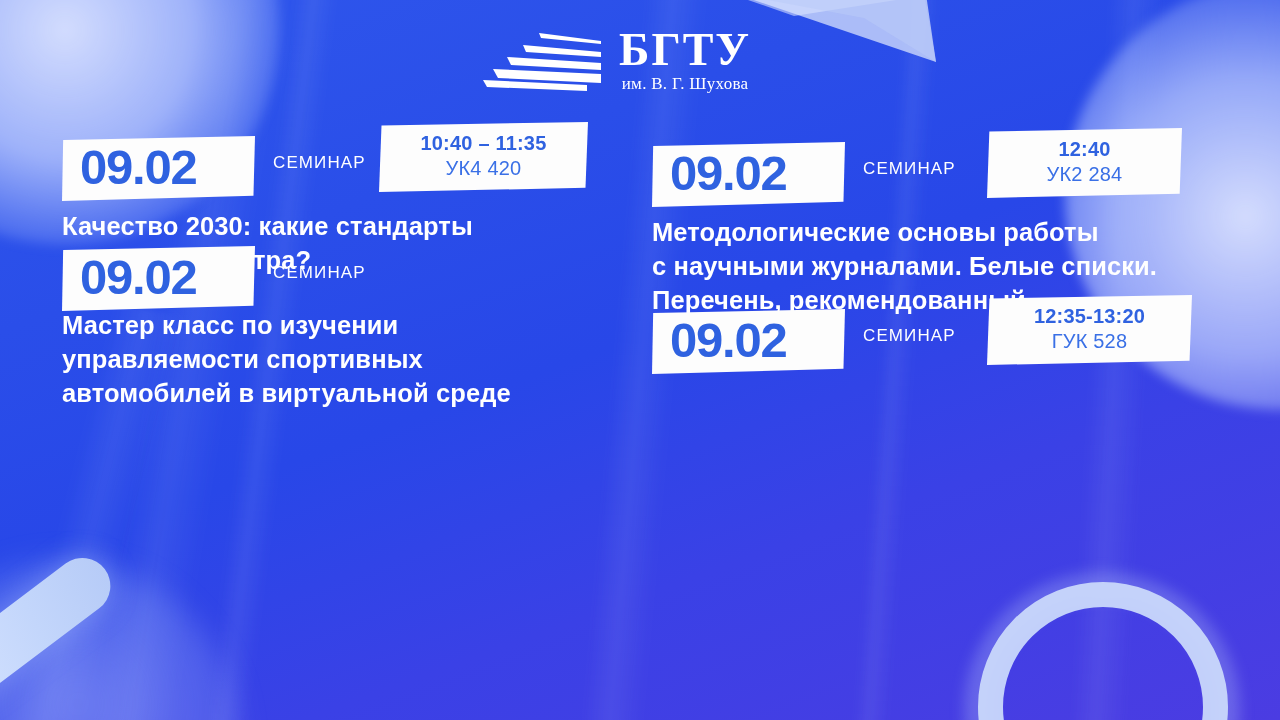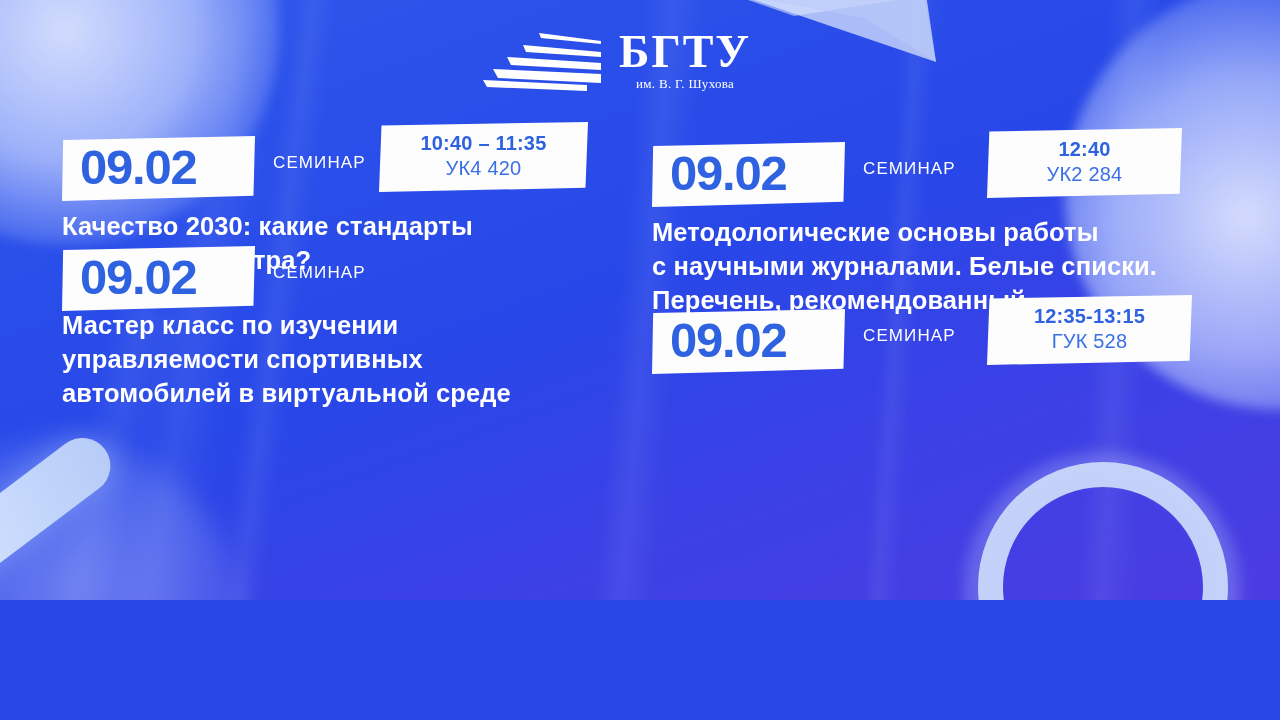--- a/index.html
+++ b/index.html
@@ -7,21 +7,21 @@
 
   html, body {
     width:1280px; height:720px;
     overflow:hidden;
     background:#2a46e6;
     font-family:"Liberation Sans", sans-serif;
   }
 
   #slide {
     position:relative;
-    width:1280px; height:600px;
+    width:1280px; height:720px;
     overflow:hidden;
     background:
       linear-gradient(160deg, #2f57ec 0%, #2a4ee9 28%, #2847e8 48%, #3a41e6 70%, #4b3ce2 100%);
   }
 
   
   .bg-layer { position:absolute; inset:0; pointer-events:none; }
 
   .glow-tl {
     position:absolute;
@@ -109,21 +109,21 @@
   #emblem { width:122px; height:62px; flex:0 0 auto; }
   #emblem svg { width:100%; height:100%; display:block; }
   .logo-text { display:flex; flex-direction:column; align-items:center; }
   .logo-main {
     font-family:"Liberation Serif", "DejaVu Serif", serif;
     font-size:46px; font-weight:700; color:#ffffff;
     letter-spacing:2px; line-height:1; 
   }
   .logo-sub {
     font-family:"Liberation Serif", "DejaVu Serif", serif;
-    font-size:13px; font-weight:400; color:#ffffff;
+    font-size:17px; font-weight:400; color:#ffffff;
     letter-spacing:.3px; margin-top:1px; white-space:nowrap;
   }
 
   
   .col { position:absolute; }
   #col-left  { left:62px;  top:124px; width:570px; }
   #col-right { left:652px; top:130px; width:596px; }
 
   .event { position:relative; margin-bottom:4px; }
 
@@ -307,21 +307,21 @@
 ВАК РФ. RSCI</div>
     </div>
 
     <div class="event" id="ev4">
       <div class="head">
         <div class="date-plate">
           <div class="date-text">09.02</div>
         </div>
         <div class="kind">СЕМИНАР</div>
         <div class="time-plate">
-          <div class="time-line">12:35-13:15</div>
+          <div class="time-line">12:35-13:20</div>
           <div class="room-line">ГУК 528</div>
         </div>
       </div>
     </div>
 
   </div>
 
 </div>
 
 </body></html>

